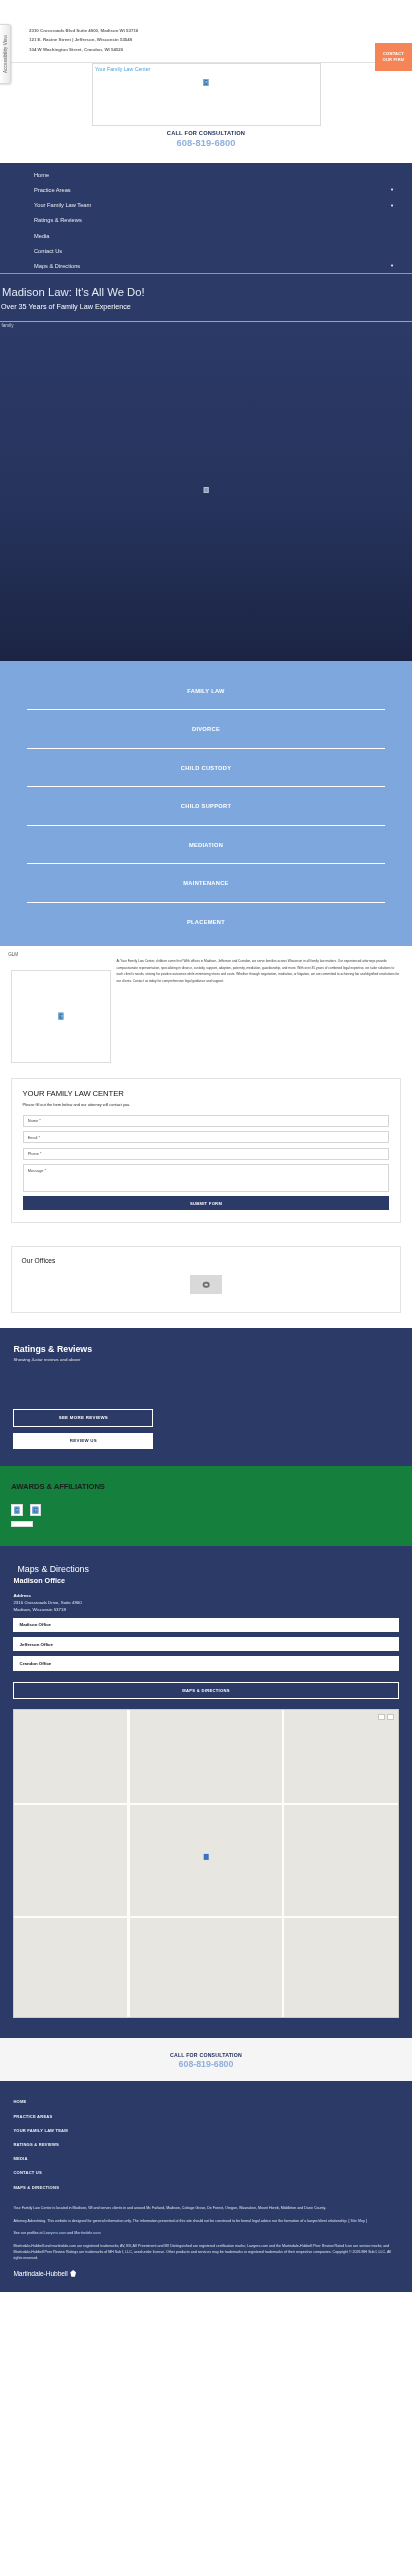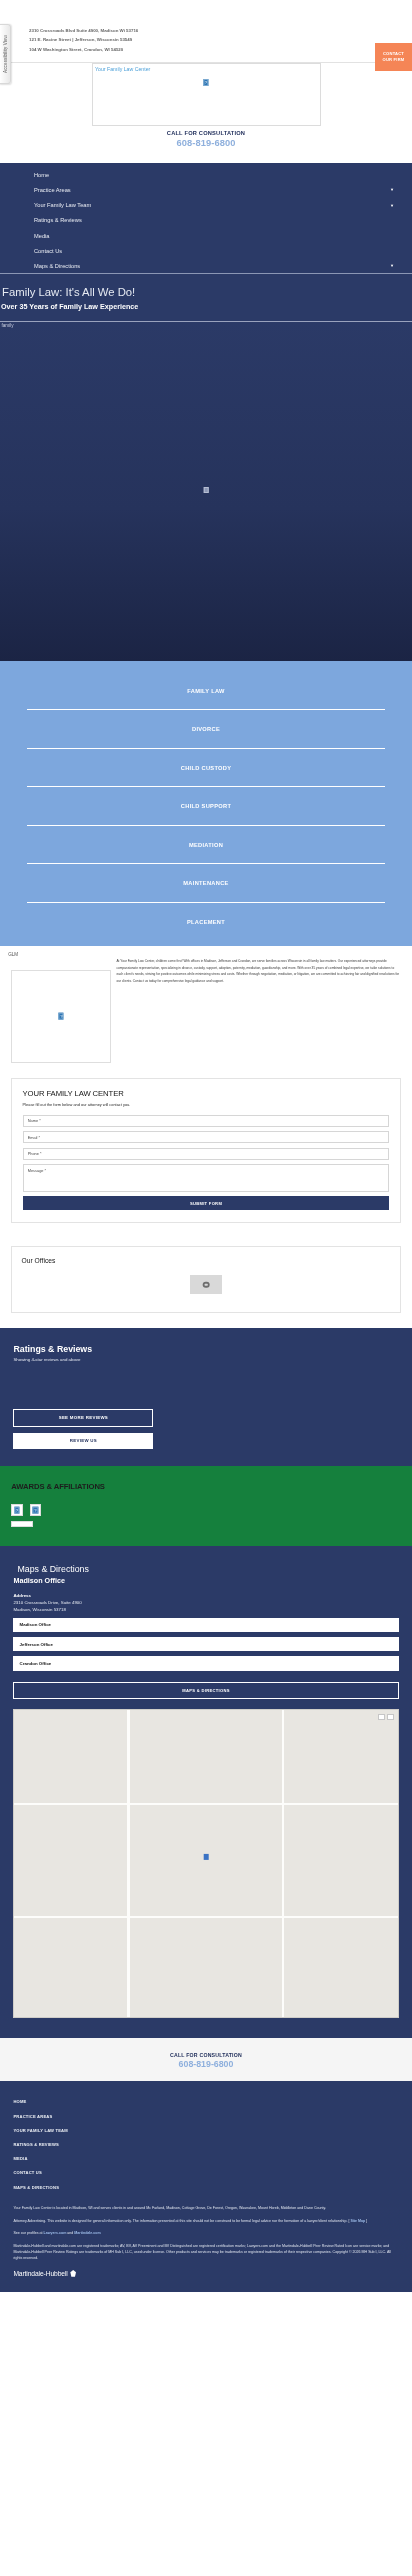--- a/index.html
+++ b/index.html
@@ -109,21 +109,21 @@
   .caret { font-size: 4.1px; color: #fff; }
   .navrule { border-top: 0.5px solid #8b96b4; }
 
   
   .hero { background: #2b3a67; padding: 8.2px 0 0 0; }
   .hero h1 {
     font-size: 11.3px; font-weight: normal; color: #e6eaf2;
     padding: 0 0 0 2.1px; line-height: 1.2;
   }
   .hero h2 {
-    font-size: 7.2px; font-weight: bold; color: #ffffff;
+    font-size: 7.2px; font-weight: normal; color: #ffffff;
     padding: 3.1px 0 9.3px 1px;
   }
   .hero-img {
     background: #2b3a67;
     border-top: 0.5px solid #9aa3bd;
     height: 340px;
     position: relative;
     background: linear-gradient(180deg,#2b3a67 0%, #26335c 55%, #1b2444 100%);
   }
   .hero-img .alt {
@@ -402,21 +402,21 @@
     <span>Contact Us</span>
   </div>
   <div class="navitem">
     <span>Maps &amp; Directions</span>
     <span class="caret">▼</span>
   </div>
   <div class="navrule"></div>
 </div>
 
 <div class="hero">
-  <h1>Family Law: It's All We Do!</h1>
+  <h1>Madison Law: It's All We Do!</h1>
   <h2>Over 35 Years of Family Law Experience</h2>
   <div class="hero-img">
     <div class="alt">family</div>
     <div class="brokenimg2"></div>
   </div>
 </div>
 
 <div class="practice">
   <div class="pa-item">FAMILY LAW</div>
   <div class="pa-rule"></div>

